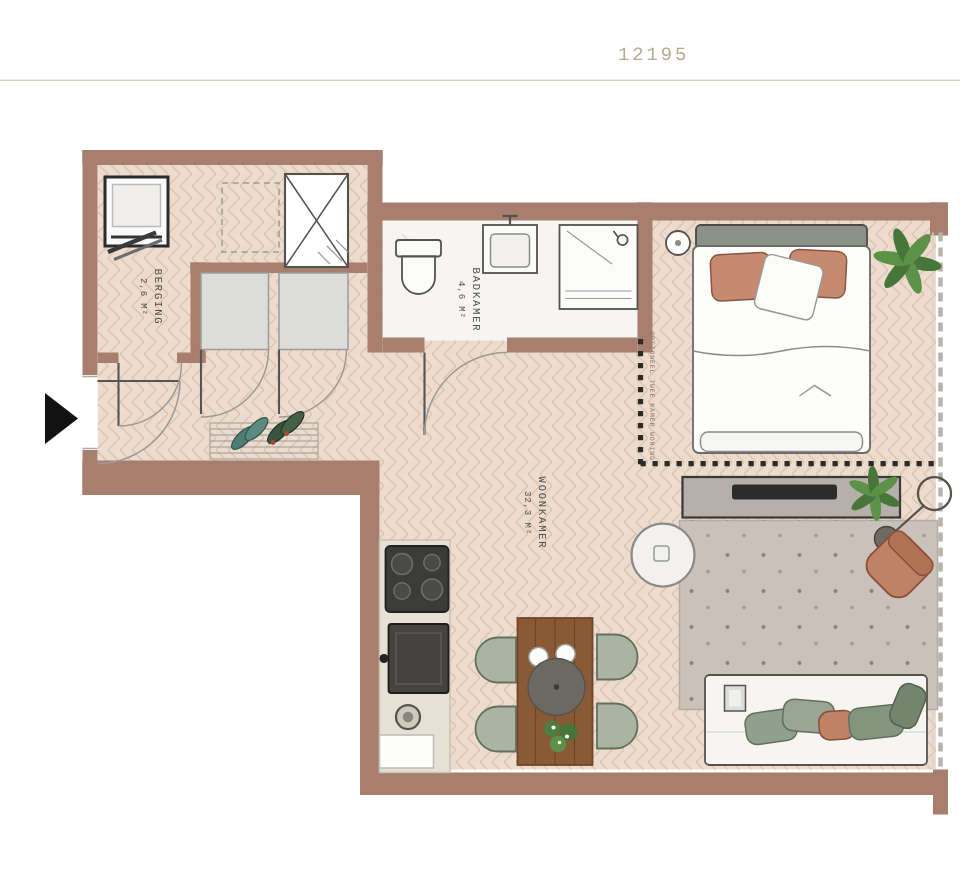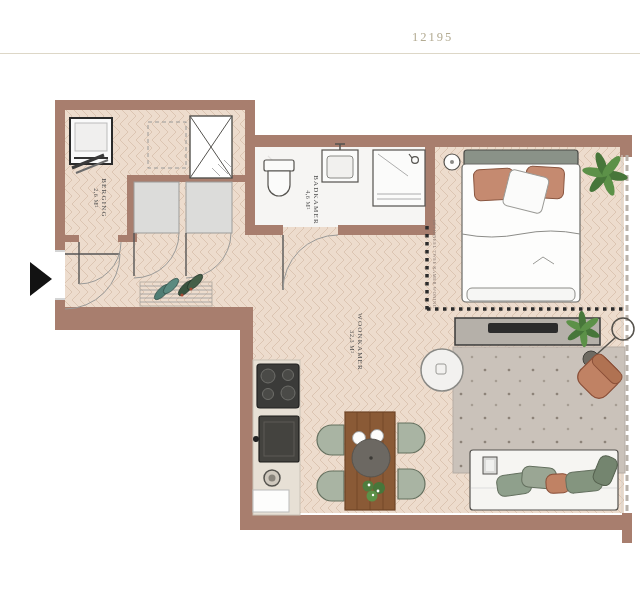--- a/index.html
+++ b/index.html
@@ -4,21 +4,21 @@
 <style>
   :root{
     --wall:#a87e6e; --floor:#eddccd; --floor-stroke:#dcc5b2;
     --bathroom-floor:#f6f5f3; --rug:#cac2ba;
     --accent-terracotta:#c08264; --accent-sage:#a9b4a3;
     --plant-green:#4e7d3e; --wood:#8a5a36;
     --header-text:#b3ab92; --label-text:#4f4f4f; --divider:#ddd7c7;
   }
   html,body{margin:0;padding:0;background:#fff;}
   #stage{position:relative;width:640px;height:596px;background:#ffffff;overflow:hidden;
-         font-family:Liberation Serif, serif;}
+         font-family:Liberation Mono, monospace;}
   #plan-number{position:absolute;left:412px;top:30px;font-size:12.5px;letter-spacing:2px;
                color:var(--header-text);}
   #divider{position:absolute;left:0;top:53px;width:640px;height:1px;background:var(--divider);}
   #plan-svg{position:absolute;left:0;top:76px;}
   .room-label{position:absolute;color:var(--label-text);text-align:center;line-height:1.25;
               transform:translate(-50%,-50%) rotate(90deg);white-space:nowrap;}
   .room-label .rname{display:block;font-size:7px;letter-spacing:1.2px;}
   .room-label .rarea{display:block;font-size:6px;letter-spacing:.6px;}
   #label-berging{left:100px;top:198px;}
   #label-badkamer{left:312px;top:200px;}

